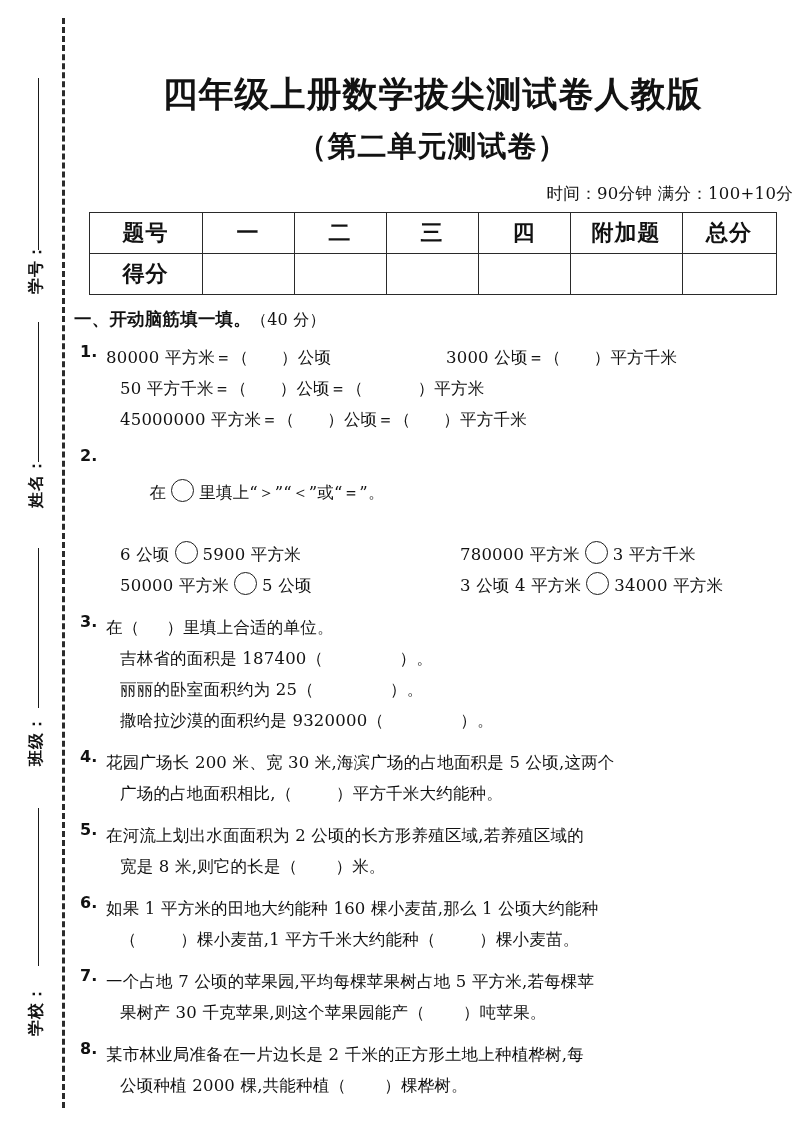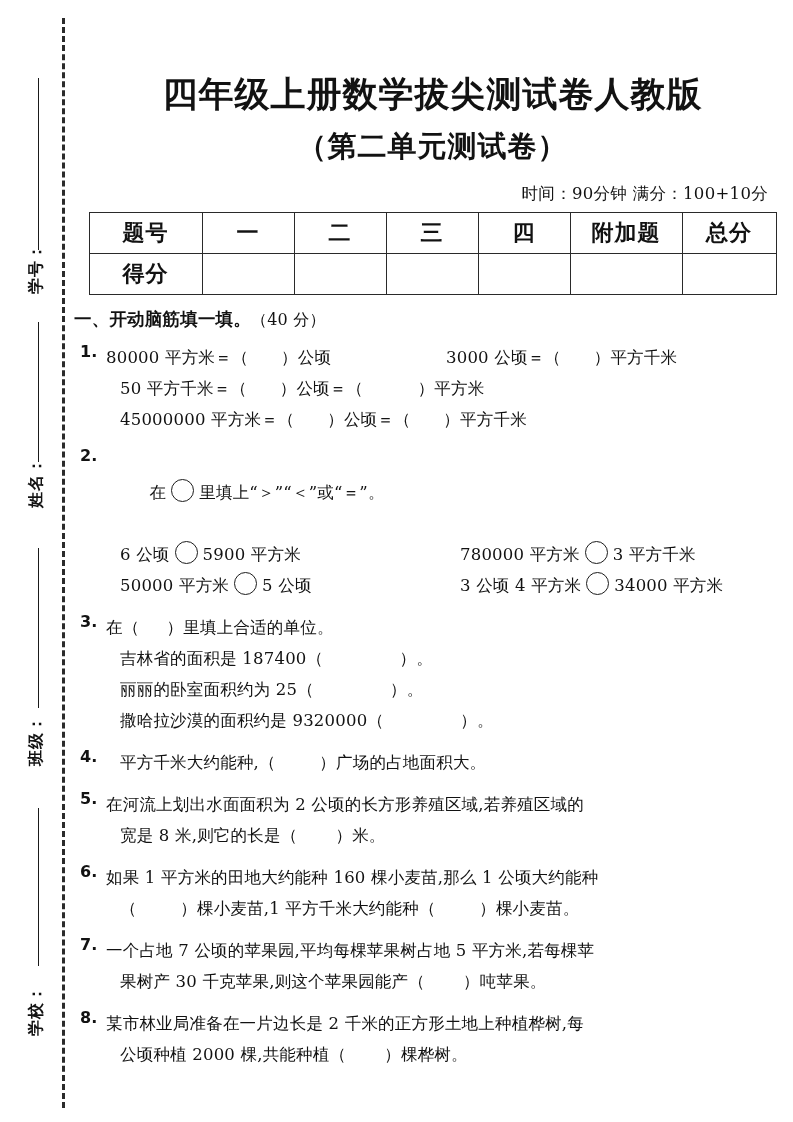--- a/index.html
+++ b/index.html
@@ -81,21 +81,21 @@
   }
   .sub-title {
     font-size: 29px;
     font-weight: 700;
     letter-spacing: 1px;
     margin-top: 10px;
   }
 
   #exam-meta {
     margin-top: 16px;
-    padding-right: 25px;
+    padding-right: 0;
     text-align: right;
     font-size: 16.5px;
     letter-spacing: 0.3px;
   }
 
   
   #score-table {
     margin: 7px auto 0 auto;
     border-collapse: collapse;
     width: 666px;
@@ -277,21 +277,22 @@
     <div class="q">
       <span class="q-num">3.</span>
       <div class="q-line">在（     ）里填上合适的单位。</div>
       <div class="q-line sub-line">吉林省的面积是 187400（              ）。</div>
       <div class="q-line sub-line">丽丽的卧室面积约为 25（              ）。</div>
       <div class="q-line sub-line">撒哈拉沙漠的面积约是 9320000（              ）。</div>
     </div>
 
     <div class="q">
       <span class="q-num">4.</span>
-      <div class="q-line sub-line">平方千米大约能种,（        ）广场的占地面积大。</div>
+      <div class="q-line">花园广场长 200 米、宽 30 米,海滨广场的占地面积是 5 公顷,这两个</div>
+      <div class="q-line sub-line">广场的占地面积相比,（        ）平方千米大约能种。</div>
     </div>
 
     <div class="q">
       <span class="q-num">5.</span>
       <div class="q-line">在河流上划出水面面积为 2 公顷的长方形养殖区域,若养殖区域的</div>
       <div class="q-line sub-line">宽是 8 米,则它的长是（       ）米。</div>
     </div>
 
     <div class="q">
       <span class="q-num">6.</span>

